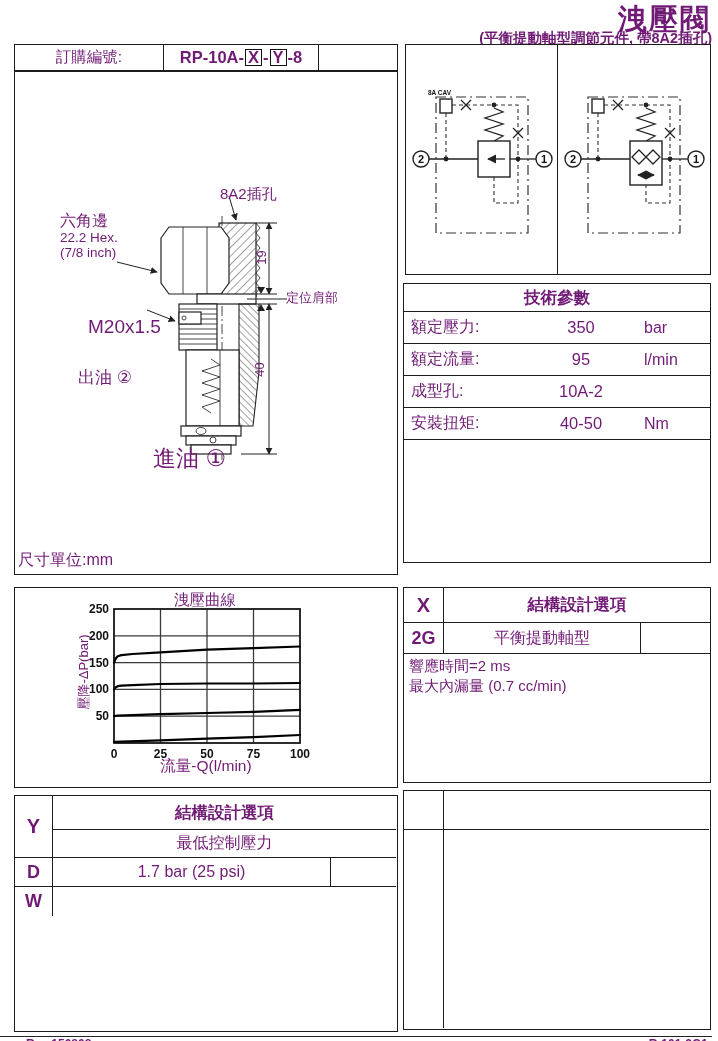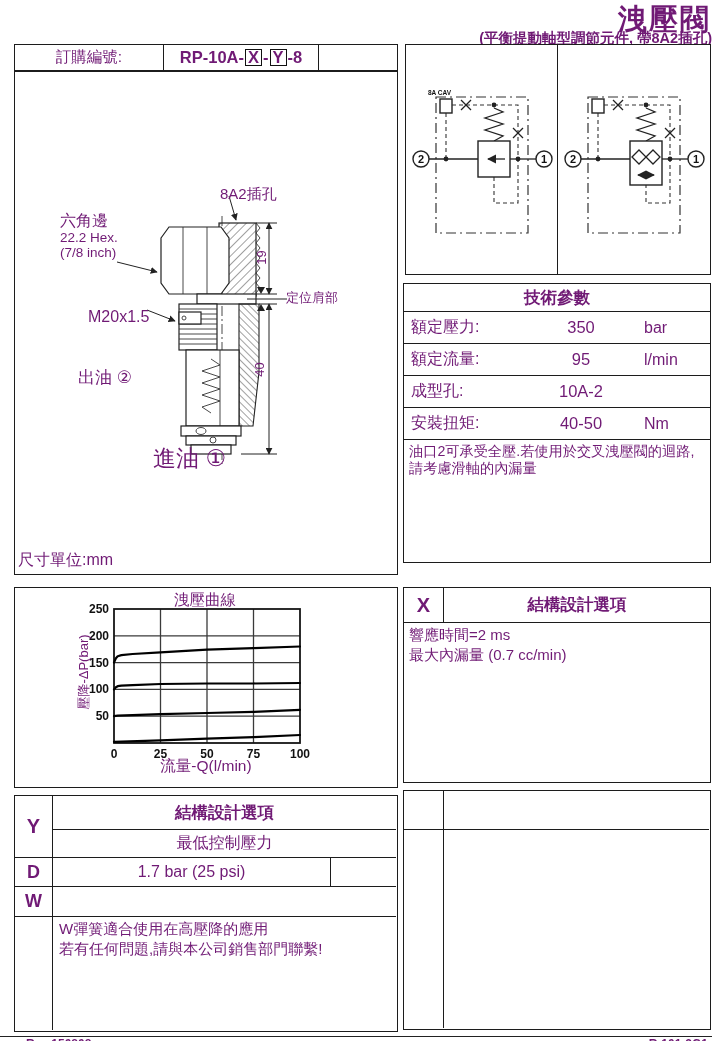--- a/index.html
+++ b/index.html
@@ -163,21 +163,21 @@
       </g>
     </svg>
   </div>
 
   <div class="dlabel" style="left:220px;top:186px">8A2插孔</div>
   <div class="dlabel" style="left:60px;top:212px">
     <div style="font-size:16px">六角邊</div>
     <div style="font-size:13.5px">22.2 Hex.</div>
     <div style="font-size:13.5px">(7/8 inch)</div>
   </div>
-  <div class="dlabel" style="left:88px;top:308px;font-size:16px">M20x1.5</div>
+  <div class="dlabel" style="left:88px;top:316px;font-size:19px">M20x1.5</div>
   <div class="dlabel" style="left:78px;top:368px;font-size:17px">出油 ②</div>
   <div class="dlabel" style="left:153px;top:446px;font-size:23px">進油 ①</div>
   <div class="dlabel" style="left:286px;top:291px;font-size:13px">定位肩部</div>
   <div class="vdim" style="left:254px;top:250px">19</div>
   <div class="vdim" style="left:252px;top:362px">40</div>
   <div class="dlabel" style="left:18px;top:551px;font-size:16px">尺寸單位:mm</div>
 
   <div class="box" style="left:405px;top:44px;width:306px;height:231px;display:flex">
 
     <div style="width:153px;border-right:1.6px solid #1c1c1c;box-sizing:border-box">
@@ -253,21 +253,20 @@
     <div class="trow">
       <div class="tlabel">成型孔:</div>
       <div class="tvalue">10A-2</div>
       <div class="tunit"></div>
     </div>
     <div class="trow">
       <div class="tlabel">安裝扭矩:</div>
       <div class="tvalue">40-50</div>
       <div class="tunit">Nm</div>
     </div>
-    <div class="tnote">油口2可承受全壓.若使用於交叉洩壓閥的迴路,請考慮滑軸的內漏量</div>
   </div>
 
   <div class="box" style="left:14px;top:587px;width:384px;height:201px">
     <svg id="chart-svg" width="381" height="198" viewBox="0 0 381 198">
         <line x1="145.5" y1="155" x2="145.5" y2="21" class="grid"></line>
         <line x1="192" y1="155" x2="192" y2="21" class="grid"></line>
         <line x1="238.5" y1="155" x2="238.5" y2="21" class="grid"></line>
         <line x1="99" y1="128.2" x2="285" y2="128.2" class="grid"></line>
         <line x1="99" y1="101.4" x2="285" y2="101.4" class="grid"></line>
         <line x1="99" y1="74.60000000000001" x2="285" y2="74.60000000000001" class="grid"></line>
@@ -291,46 +290,44 @@
   </div>
   <div class="chart-title">洩壓曲線</div>
   <div class="chart-ylabel">壓降-ΔP(bar)</div>
   <div class="chart-xlabel">流量-Q(l/min)</div>
 
   <div class="box" style="left:403px;top:587px;width:308px;height:196px">
     <div class="optrow" style="height:34px">
       <div class="codecell" style="font-size:20px">X</div>
       <div class="optlabel" style="flex:1;font-weight:bold;font-size:16.5px">結構設計選項</div>
     </div>
+    <div class="optrow" style="height:30px">
+      <div class="codecell" style="font-size:18px">2G</div>
+      <div class="optlabel" style="width:197px;border-right:1.5px solid #1c1c1c">平衡提動軸型</div>
+      <div class="optlabel" style="flex:1"></div>
+    </div>
     <div style="padding:2px 5px;font-size:15px;line-height:1.3">
       <div>響應時間=2 ms</div>
       <div>最大內漏量 (0.7 cc/min)</div>
     </div>
   </div>
 
   <div class="box" style="left:14px;top:795px;width:384px;height:237px">
     <div class="abs" style="left:0;top:0;width:38px;height:61px;border-right:1.5px solid #1c1c1c;box-sizing:border-box;display:flex;align-items:center;justify-content:center;font-weight:bold;font-size:20px">Y</div>
     <div class="abs" style="left:38px;top:0;width:343px;height:34px;border-bottom:1.5px solid #1c1c1c;box-sizing:border-box;display:flex;align-items:center;justify-content:center;font-weight:bold;font-size:16.5px">結構設計選項</div>
     <div class="abs" style="left:38px;top:34px;width:343px;height:27px;display:flex;align-items:center;justify-content:center;font-size:16px">最低控制壓力</div>
     <div class="abs optrow" style="left:0;top:61px;width:381px;height:30px;border-top:1.5px solid #1c1c1c;box-sizing:border-box">
       <div class="codecell" style="width:38px;font-size:18px">D</div>
       <div class="optlabel" style="width:278px;border-right:1.5px solid #1c1c1c">1.7 bar  (25 psi)</div>
       <div class="optlabel" style="flex:1"></div>
     </div>
     <div class="abs optrow" style="left:0;top:91px;width:381px;height:29px;box-sizing:border-box;border-bottom:none;border-top:none">
       <div class="codecell" style="width:38px;font-size:18px">W</div>
       <div class="optlabel" style="flex:1"></div>
     </div>
-    <div class="abs" style="left:0;top:120px;width:381px;height:114px;border-top:1.5px solid #1c1c1c;box-sizing:border-box;display:flex">
-      <div style="width:38px;border-right:1.5px solid #1c1c1c;box-sizing:border-box"></div>
-      <div style="padding:2px 6px;font-size:15px;line-height:1.3">
-        <div>W彈簧適合使用在高壓降的應用</div>
-        <div>若有任何問題,請與本公司銷售部門聯繫!</div>
-      </div>
-    </div>
   </div>
 
   <div class="box" style="left:403px;top:790px;width:308px;height:240px">
     <div class="abs" style="left:0;top:0;width:305px;height:39px;border-bottom:1.5px solid #1c1c1c;box-sizing:border-box"></div>
     <div class="abs" style="left:39px;top:0;width:0;height:237px;border-left:1.5px solid #1c1c1c"></div>
   </div>
 
   <div class="footer-rule"></div>
   <div class="footer-txt" style="left:26px">Rev 150808</div>
   <div class="footer-txt" style="right:10px">R-101-2G1</div>

